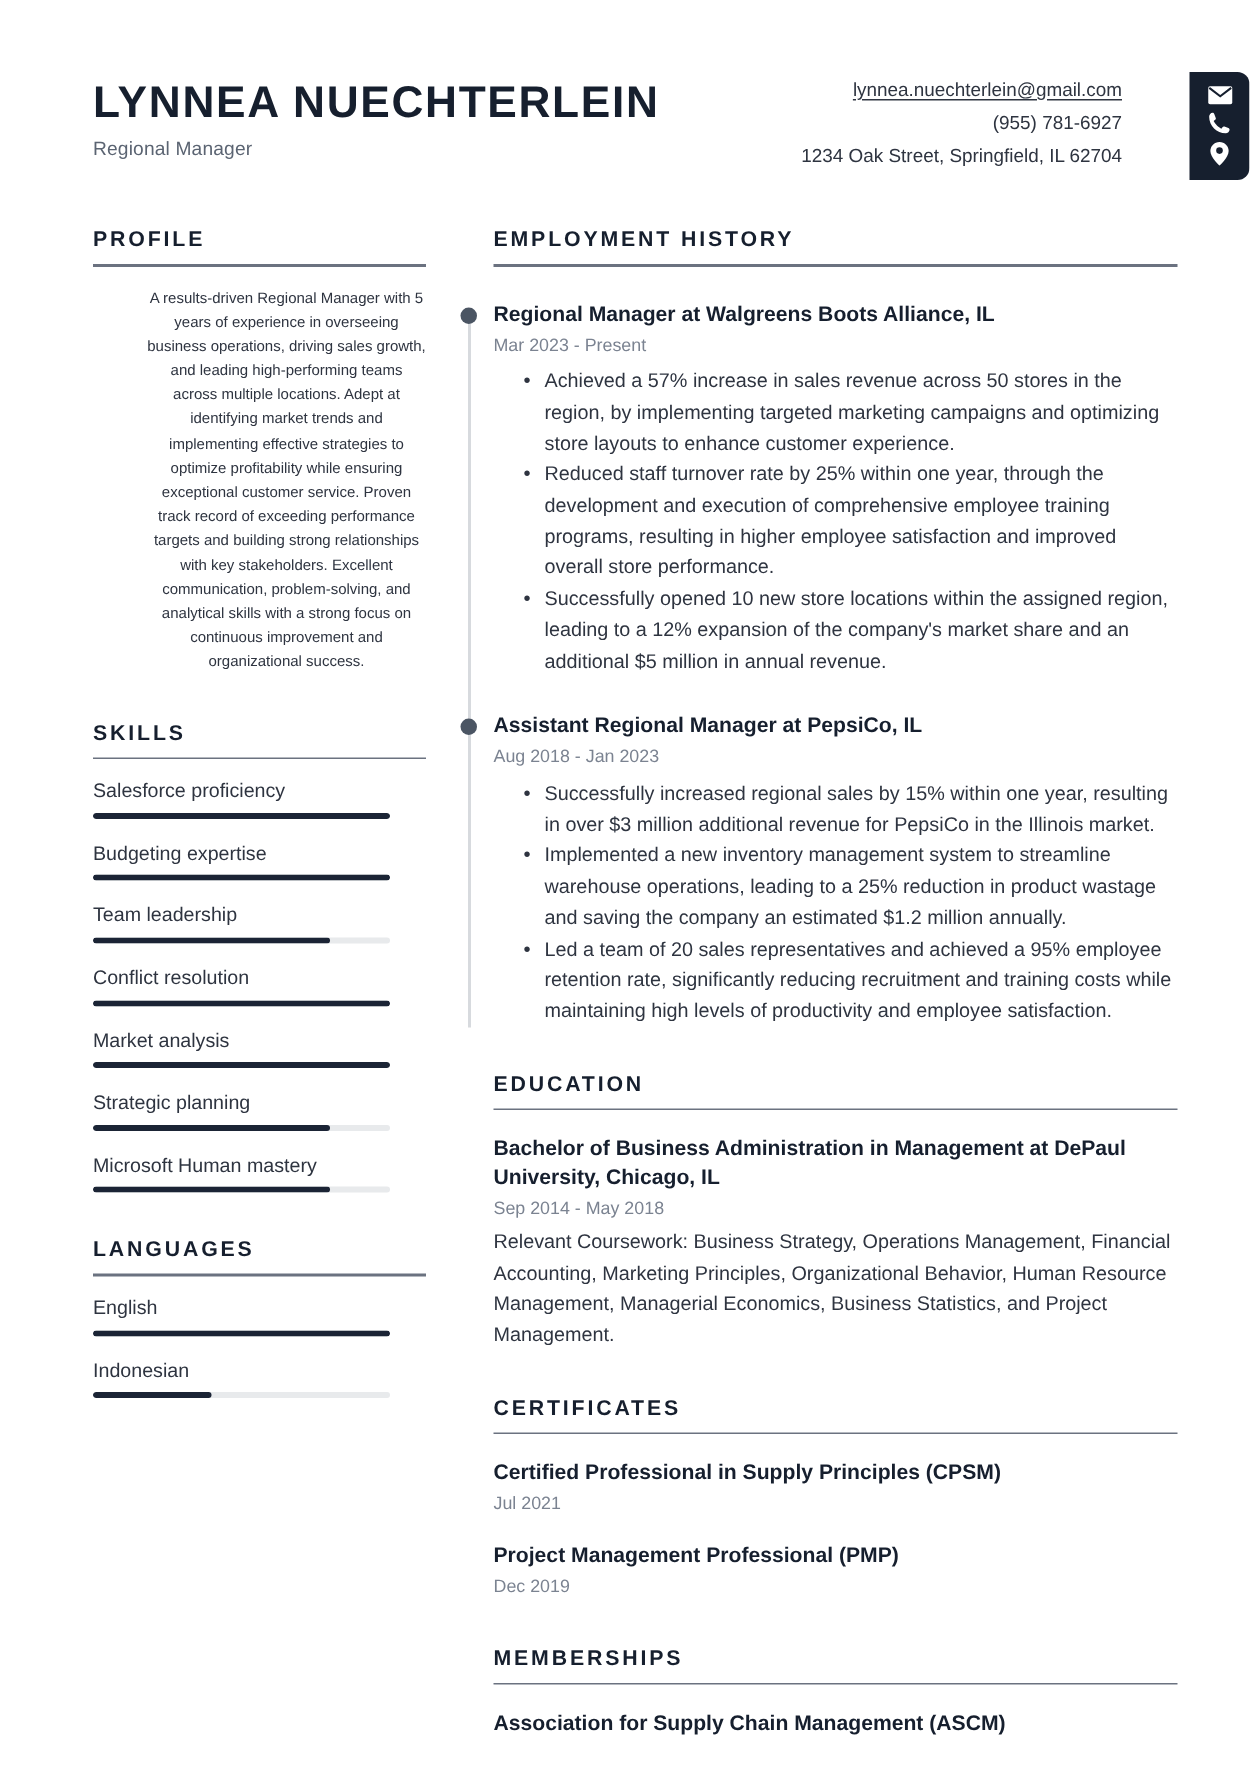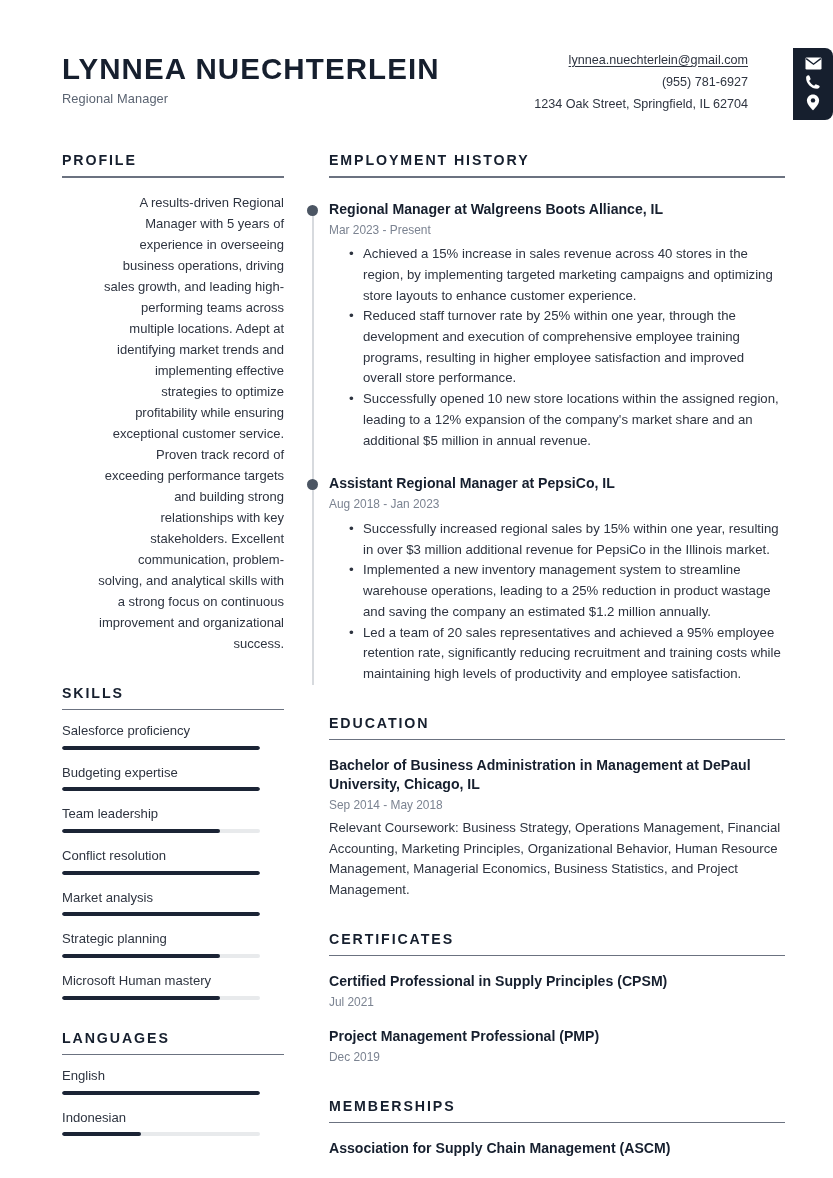--- a/index.html
+++ b/index.html
@@ -123,25 +123,25 @@
   }
 
   .section-rule {
     height: 1.5px;
     background: #6b7280;
     margin-top: 8px;
   }
 
   
   .profile-text {
-    font-size: 13px;
+    font-size: 10px;
     line-height: 1.62;
     color: #2e3440;
     margin-top: 14px;
-    text-align: right;
+    text-align: center;
     margin-left: 36px;
   }
 
   
   .links-wrap { margin-top: 13px; }
 
   .link-item {
     font-size: 13.1px;
     color: #2e3440;
     text-decoration: underline;
@@ -387,21 +387,21 @@
         <div class="section-title">EMPLOYMENT HISTORY</div>
         <div class="section-rule"></div>
         <div class="timeline">
           <div class="timeline-line"></div>
           <div id="jobs-list">
               <div class="job">
                 <div class="job-dot"></div>
                 <div class="entry-title">Regional Manager at Walgreens Boots Alliance, IL</div>
                 <div class="entry-date">Mar 2023 - Present</div>
                 <ul class="bullets">
-                  <li>Achieved a 15% increase in sales revenue across 40 stores in the region, by implementing targeted marketing campaigns and optimizing store layouts to enhance customer experience.</li>
+                  <li>Achieved a 57% increase in sales revenue across 50 stores in the region, by implementing targeted marketing campaigns and optimizing store layouts to enhance customer experience.</li>
                   <li>Reduced staff turnover rate by 25% within one year, through the development and execution of comprehensive employee training programs, resulting in higher employee satisfaction and improved overall store performance.</li>
                   <li>Successfully opened 10 new store locations within the assigned region, leading to a 12% expansion of the company's market share and an additional $5 million in annual revenue.</li>
                 </ul>
               </div>
               <div class="job">
                 <div class="job-dot"></div>
                 <div class="entry-title">Assistant Regional Manager at PepsiCo, IL</div>
                 <div class="entry-date">Aug 2018 - Jan 2023</div>
                 <ul class="bullets">
                   <li>Successfully increased regional sales by 15% within one year, resulting in over $3 million additional revenue for PepsiCo in the Illinois market.</li>

